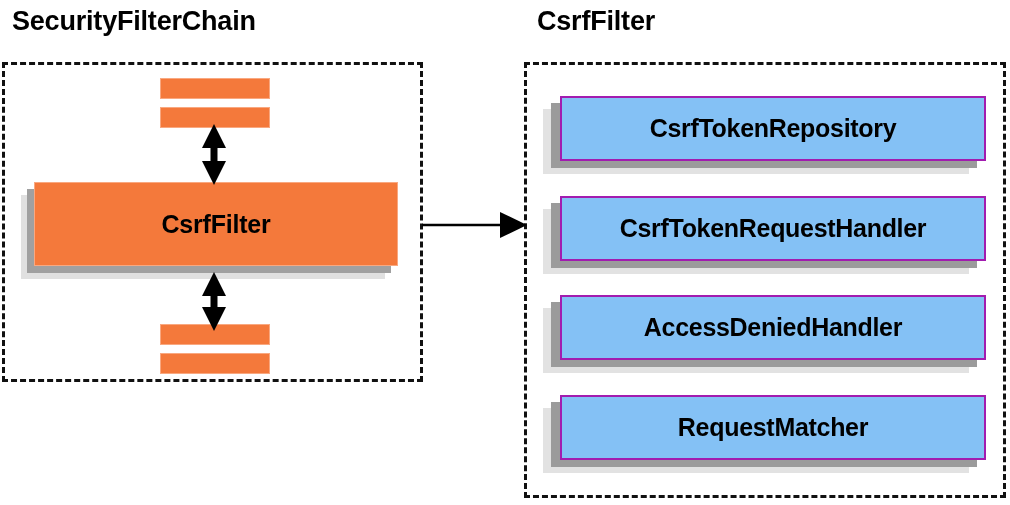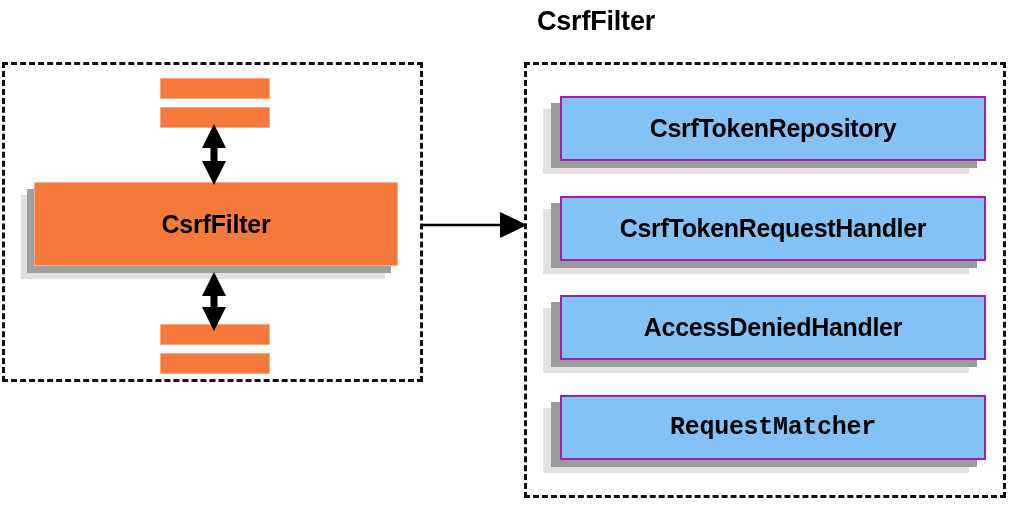--- a/index.html
+++ b/index.html
@@ -136,20 +136,21 @@
     left: 0; top: 0;
     width: 1010px; height: 505px;
     pointer-events: none;
   }
 </style>
 </head>
 <body>
 
 <div class="canvas">
 
+  <div class="panel-title" id="title-left">SecurityFilterChain</div>
 
   <div class="panel" id="panel-left"></div>
 
   <div class="orange-bar" style="left:160px; top:78px; width:110px; height:21px;"></div>
   <div class="orange-bar" style="left:160px; top:107px; width:110px; height:21px;"></div>
 
   <div class="orange-main" style="left:34px; top:182px; width:364px; height:84px;">
     <div class="shadow-light"></div>
     <div class="shadow-dark"></div>
     <div class="face">
@@ -181,21 +182,21 @@
   </div>
 
   <div class="blue-box" style="left:560px; top:295px; width:426px; height:65px;">
     <div class="shadow-light"></div>
     <div class="shadow-dark"></div>
     <div class="face">
       <span>AccessDeniedHandler</span>
     </div>
   </div>
 
-  <div class="blue-box" style="left:560px; top:395px; width:426px; height:65px;font-family:Liberation Mono, monospace;">
+  <div class="blue-box" style="left:560px; top:395px; width:426px; height:65px;">
     <div class="shadow-light"></div>
     <div class="shadow-dark"></div>
     <div class="face">
       <span>RequestMatcher</span>
     </div>
   </div>
 
   <svg id="arrows" viewBox="0 0 1010 505">
 
     <g>

